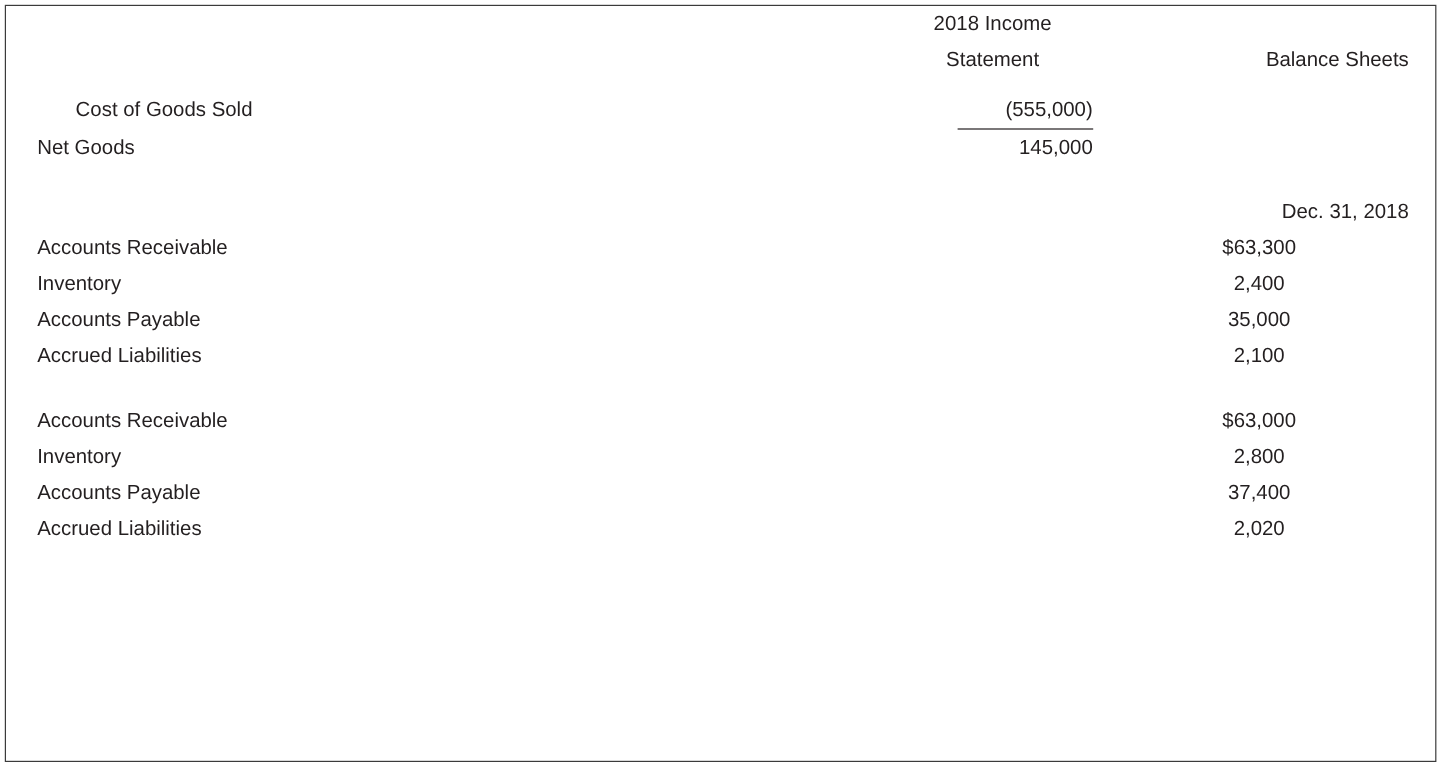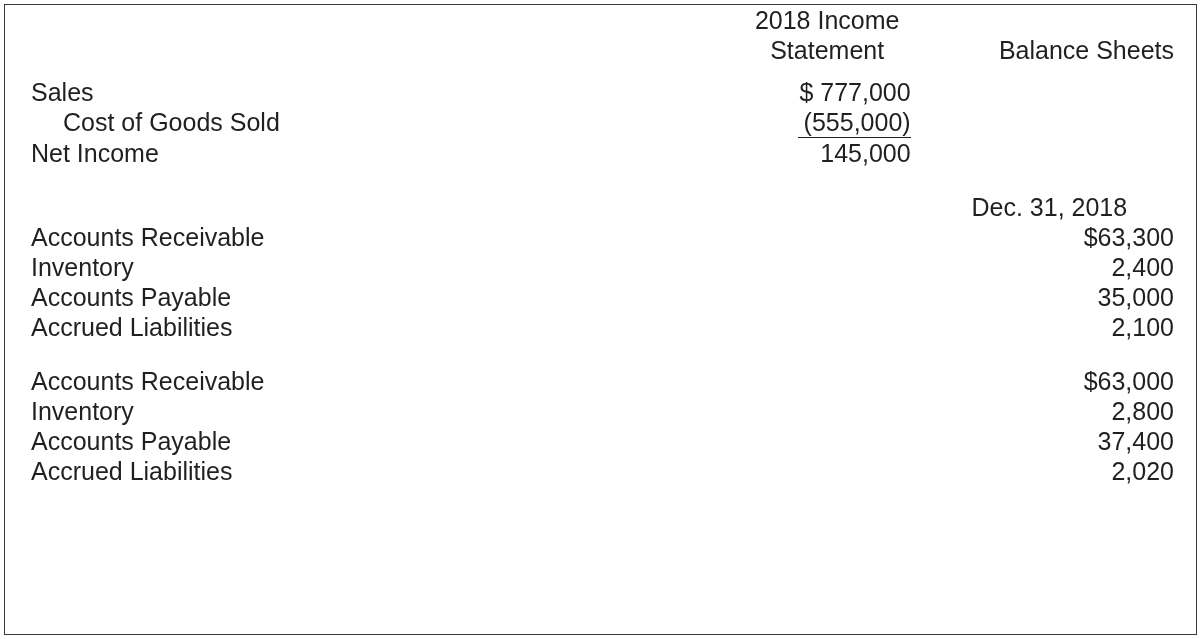--- a/index.html
+++ b/index.html
@@ -41,21 +41,21 @@
     table-layout: fixed;
   }
 
   col.c-label { width: 735px; }
   col.c-is    { width: 180px; }
   col.c-bs    { width: 270px; }
 
   table.fin td {
     padding: 0;
     vertical-align: bottom;
-    font-size: 25px;
+    font-size: 17px;
     line-height: 30px;
     font-weight: normal;
     white-space: nowrap;
   }
 
   
   .hdr-cell {
     text-align: center;
     font-weight: bold;
     font-size: 21.5px;
@@ -92,25 +92,25 @@
     display: inline-block;
     min-width: 113px;
     text-align: right;
   }
   .num-is.ruled .inner {
     border-top: 1.6px solid #231f20;
   }
 
   
   .num-bs {
-    text-align: right;
+    text-align: center;
     padding-right: 22px !important;
   }
   .date-hdr {
-    text-align: center;
+    text-align: right;
     padding-right: 22px !important;
     font-weight: bold;
   }
 
   .spacer td {
     height: 24px;
     line-height: 24px;
     font-size: 0;
   }
   .spacer-sm td {
@@ -143,37 +143,32 @@
         </tr>
       </thead>
 
       <tbody>
         <tr class="spacer-sm">
             <td></td>
             <td></td>
             <td></td>
           </tr>
 
-        <tr>
-          <td class="lbl">Sales</td>
-          <td class="num-is"><span class="inner">$ 777,000</span></td>
-          <td class="num-bs"></td>
-        </tr>
 
         <tr>
           <td class="lbl indent">Cost of Goods Sold</td>
           <td class="num-is"><span class="inner">(555,000)</span></td>
           <td class="num-bs"></td>
         </tr>
 
 
 
 
         <tr>
-          <td class="lbl">Net Income</td>
+          <td class="lbl">Net Goods</td>
           <td class="num-is ruled"><span class="inner">145,000</span></td>
           <td class="num-bs"></td>
         </tr>
       </tbody>
 
       <tbody>
         <tr class="spacer">
             <td></td>
             <td></td>
             <td></td>

